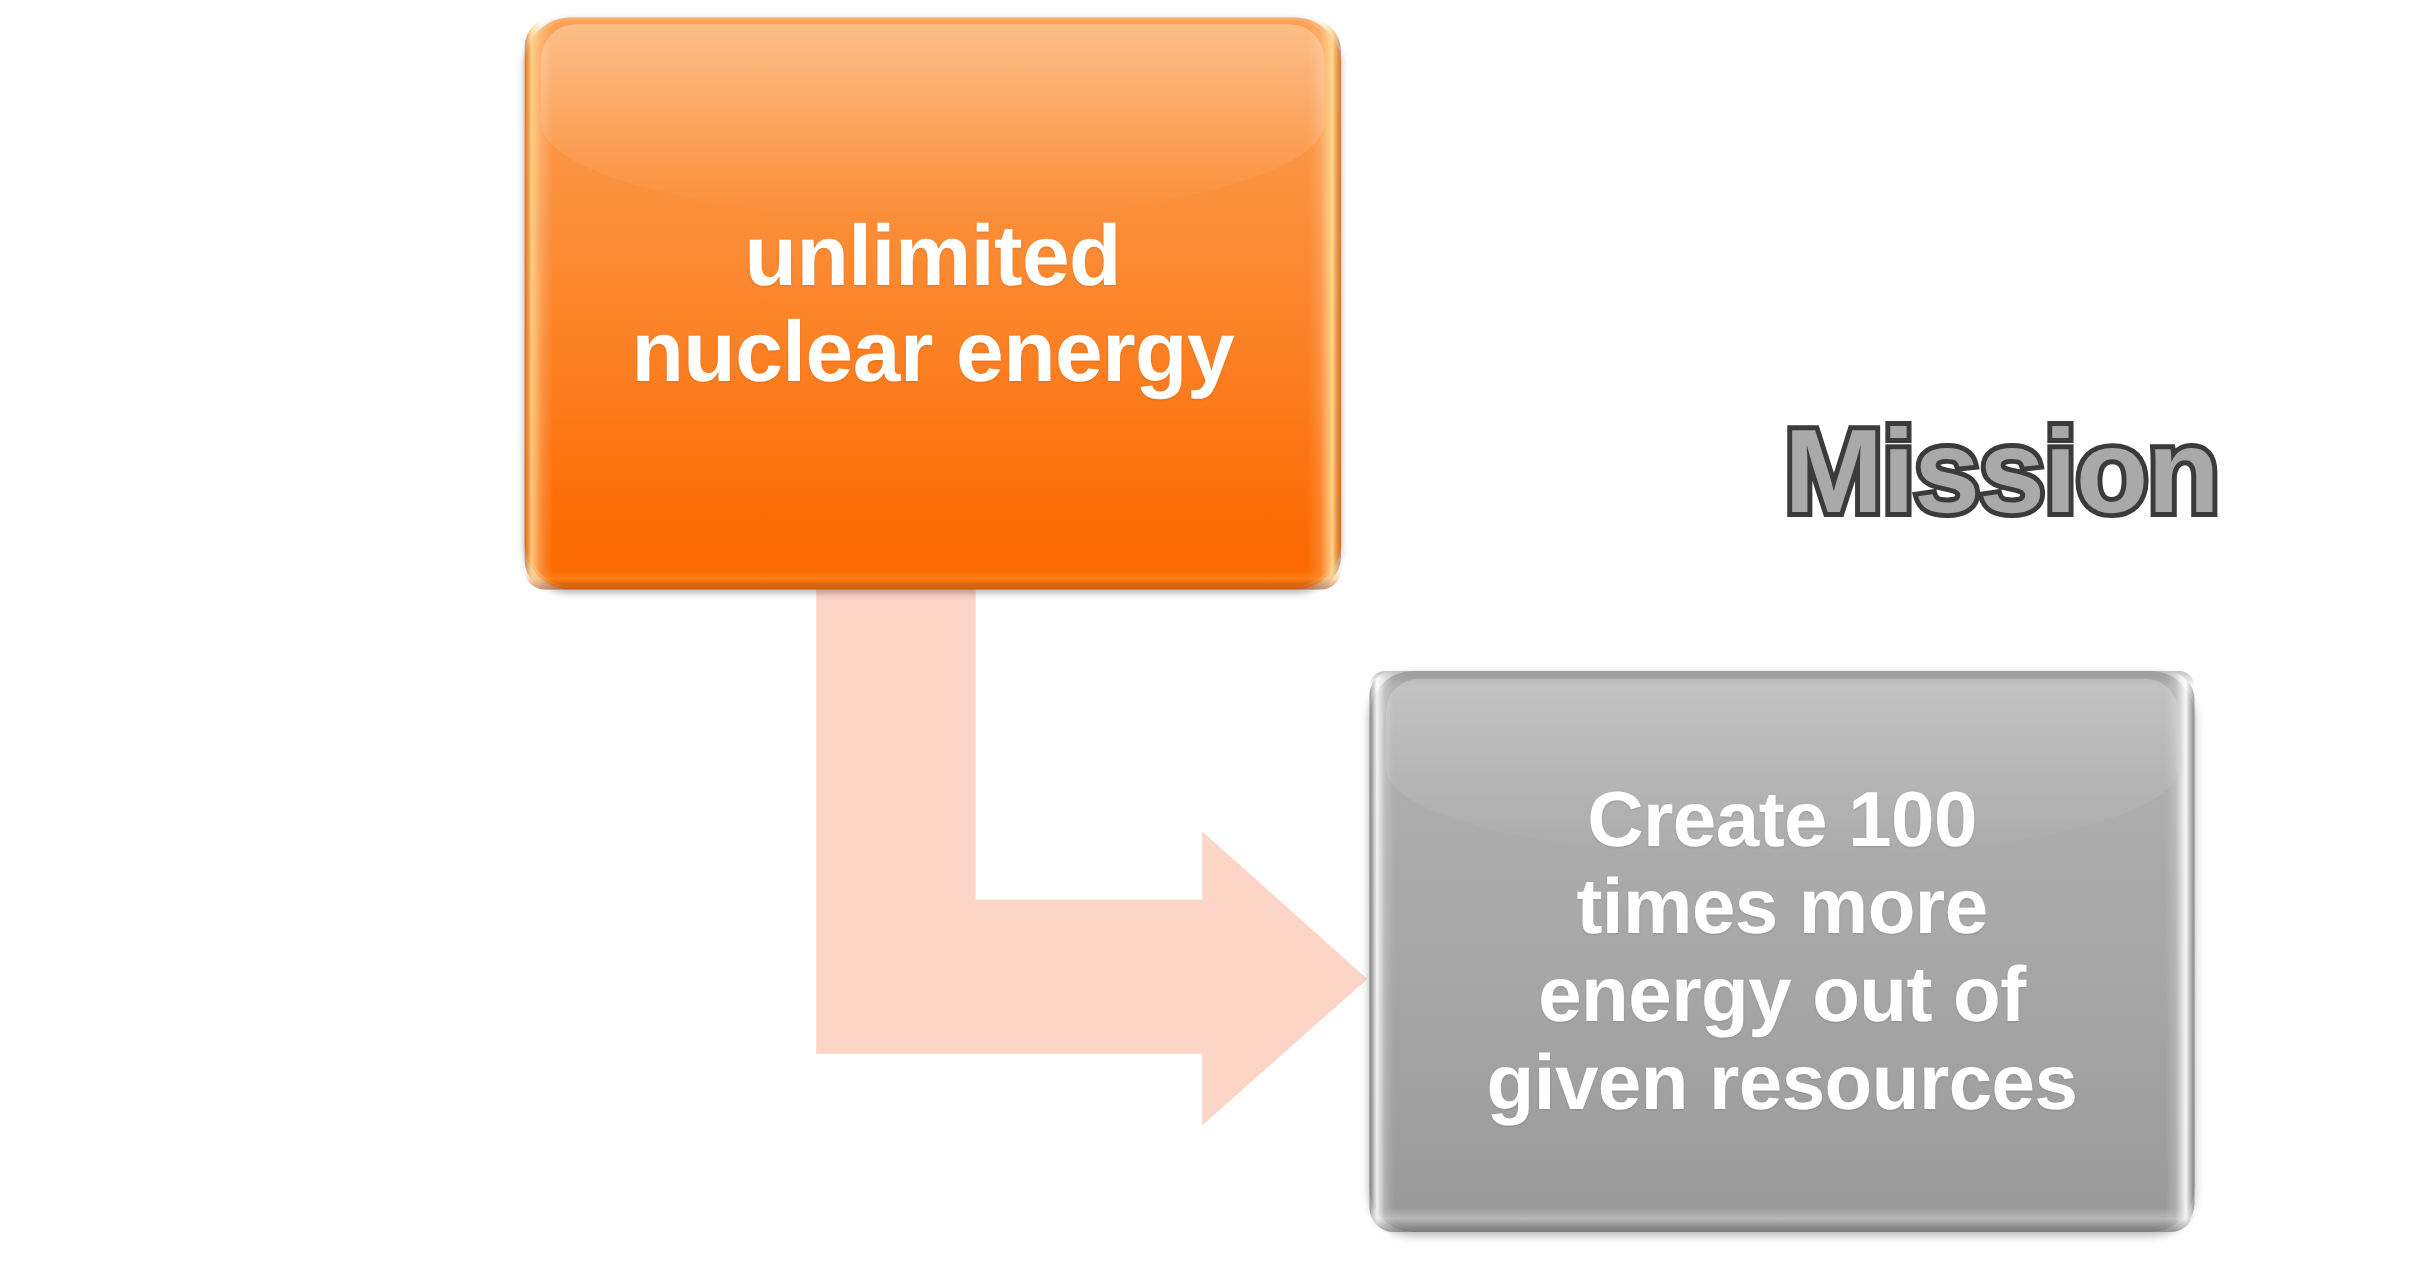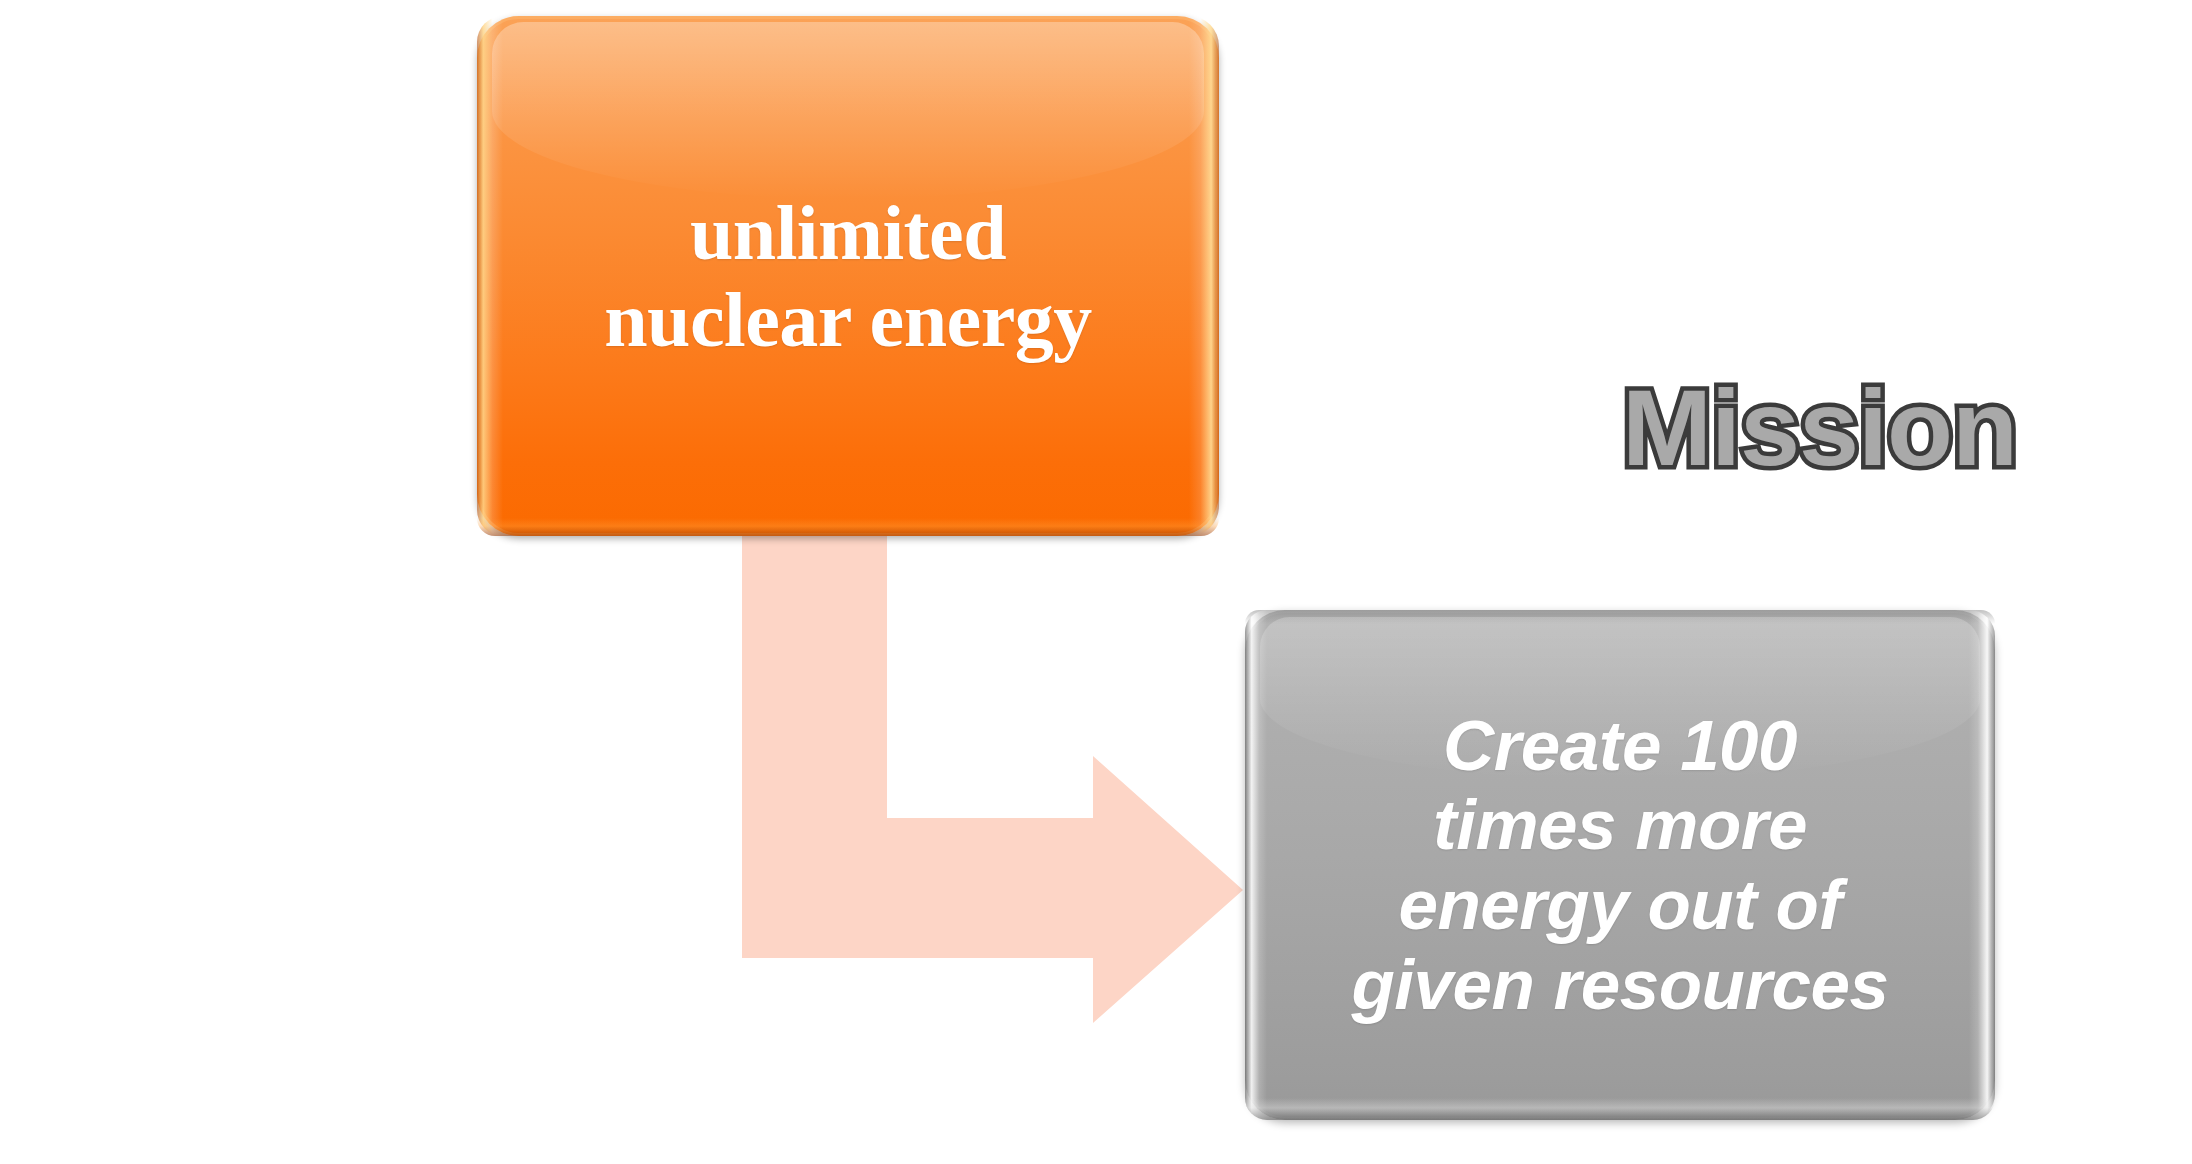--- a/index.html
+++ b/index.html
@@ -141,21 +141,20 @@
     left: 0; right: 0; bottom: 0; height: 18px;
     border-radius: 0 0 42px 42px;
     background: linear-gradient(0deg,
         rgba(150,55,0,0.55) 0%,
         rgba(255,160,60,0.35) 55%,
         rgba(255,255,255,0.00) 100%);
     z-index: 2;
   }
   #vision-box .box-label {
     font-size: 78px;
-    font-family: Liberation Serif, serif;
   }
 
   
   #mission-box {
     left: 1245px;
     top: 610px;
     width: 750px;
     height: 510px;
     border-radius: 40px;
     background: linear-gradient(180deg,
@@ -218,21 +217,20 @@
     position: absolute;
     left: 0; right: 0; top: 0; height: 14px;
     border-radius: 40px 40px 0 0;
     background: linear-gradient(180deg,
         rgba(120,120,120,0.45) 0%,
         rgba(255,255,255,0.00) 100%);
     z-index: 2;
   }
   #mission-box .box-label {
     font-size: 71px;
-    font-style: italic;
   }
 </style>
 </head>
 <body>
 
 <div id="canvas">
 
 
   <div class="wordart wordart-mission">Mission</div>
 

